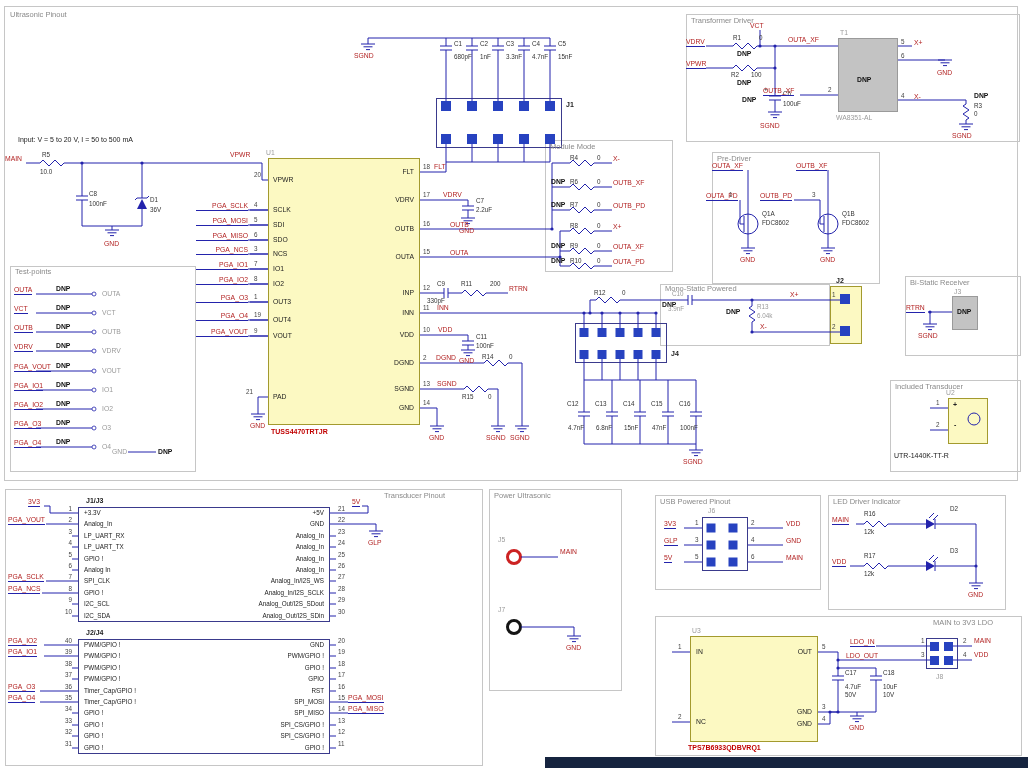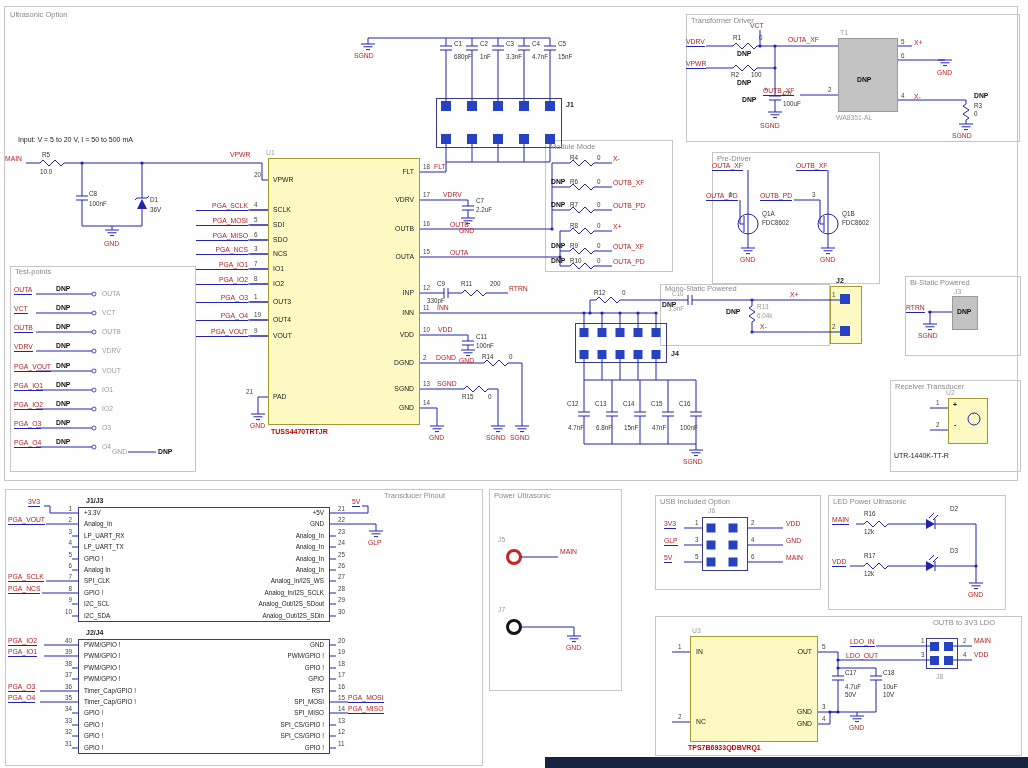--- a/index.html
+++ b/index.html
@@ -474,21 +474,21 @@
       <path d="M870,680L882,680" stroke="#2323AC" fill="none" stroke-width="1"></path>
       <path d="M876,680L876,712" stroke="#2323AC" fill="none" stroke-width="1"></path>
       <path d="M830,712L876,712" stroke="#2323AC" fill="none" stroke-width="1"></path>
       <circle cx="838" cy="712" r="1.6" fill="#2323AC"></circle>
       <circle cx="830" cy="712" r="1.6" fill="#2323AC"></circle>
       <path d="M857,712L857,716" stroke="#2323AC" fill="none" stroke-width="1"></path>
       <path d="M850,716L864,716" stroke="#2323AC" fill="none" stroke-width="1"></path>
       <path d="M852.5,718.8L861.5,718.8" stroke="#2323AC" fill="none" stroke-width="1"></path>
       <path d="M855,721.6L859,721.6" stroke="#2323AC" fill="none" stroke-width="1"></path>
     </svg>
-<span class="lb title" style="left: 10px; top: 11px;">Ultrasonic Option</span>
+<span class="lb title" style="left: 10px; top: 11px;">Ultrasonic Pinout</span>
     <span class="lb netf" style="left: 354px; top: 52px;">SGND</span>
     <span class="lb ref" style="left: 454px; top: 40px;">C1</span>
     <span class="lb ref" style="left: 454px; top: 53px;">680pF</span>
     <span class="lb ref" style="left: 480px; top: 40px;">C2</span>
     <span class="lb ref" style="left: 480px; top: 53px;">1nF</span>
     <span class="lb ref" style="left: 506px; top: 40px;">C3</span>
     <span class="lb ref" style="left: 506px; top: 53px;">3.3nF</span>
     <span class="lb ref" style="left: 532px; top: 40px;">C4</span>
     <span class="lb ref" style="left: 532px; top: 53px;">4.7nF</span>
     <span class="lb ref" style="left: 558px; top: 40px;">C5</span>
@@ -658,21 +658,21 @@
     <span class="lb grayref" style="left: 672px; top: 290px;">C10</span>
     <span class="lb grayref" style="left: 668px; top: 305px;">3.9nF</span>
     <span class="lb dnp" style="left: 726px; top: 308px;">DNP</span>
     <span class="lb grayref" style="left: 757px; top: 303px;">R13</span>
     <span class="lb grayref" style="left: 757px; top: 312px;">6.04k</span>
     <span class="lb netf" style="left: 790px; top: 291px;">X+</span>
     <span class="lb netf" style="left: 760px; top: 323px;">X-</span>
     <span class="lb refB" style="left: 836px; top: 277px;">J2</span>
     <span class="lb pin" style="left: 832px; top: 291px;">1</span>
     <span class="lb pin" style="left: 832px; top: 323px;">2</span>
-    <span class="lb title" style="left: 910px; top: 279px;">Bi-Static Powered</span>
+    <span class="lb title" style="left: 910px; top: 279px;">Bi-Static Receiver</span>
     <span class="lb net" style="left: 906px; top: 304px;">RTRN</span>
     <span class="lb netf" style="left: 918px; top: 332px;">SGND</span>
     <span class="lb gray" style="left: 954px; top: 288px;">J3</span>
     <span class="lb dnp" style="left: 957px; top: 308px;">DNP</span>
     <span class="lb title" style="left: 15px; top: 268px;">Test-points</span>
     <span class="lb net" style="left: 14px; top: 286px;">OUTA</span>
     <span class="lb dnp" style="left: 56px; top: 285px;">DNP</span>
     <span class="lb gray" style="left: 102px; top: 290px;">OUTA</span>
     <span class="lb net" style="left: 14px; top: 305px;">VCT</span>
     <span class="lb dnp" style="left: 56px; top: 304px;">DNP</span>
@@ -705,21 +705,21 @@
     <span class="lb ref" style="left: 595px; top: 400px;">C13</span>
     <span class="lb ref" style="left: 596px; top: 424px;">6.8nF</span>
     <span class="lb ref" style="left: 623px; top: 400px;">C14</span>
     <span class="lb ref" style="left: 624px; top: 424px;">15nF</span>
     <span class="lb ref" style="left: 651px; top: 400px;">C15</span>
     <span class="lb ref" style="left: 652px; top: 424px;">47nF</span>
     <span class="lb ref" style="left: 679px; top: 400px;">C16</span>
     <span class="lb ref" style="left: 680px; top: 424px;">100nF</span>
     <span class="lb netf" style="left: 683px; top: 458px;">SGND</span>
     <span class="lb refB" style="left: 671px; top: 350px;">J4</span>
-    <span class="lb title" style="left: 895px; top: 383px;">Receiver Transducer</span>
+    <span class="lb title" style="left: 895px; top: 383px;">Included Transducer</span>
     <span class="lb gray" style="left: 946px; top: 389px;">U2</span>
     <span class="lb pin" style="left: 936px; top: 399px;">1</span>
     <span class="lb pin" style="left: 936px; top: 421px;">2</span>
     <span class="lb refB" style="left: 953px; top: 401px;">+</span>
     <span class="lb refB" style="left: 954px; top: 421px;">-</span>
     <span class="lb note" style="left: 894px; top: 452px;">UTR-1440K-TT-R</span>
     <span class="lb title" style="left: 384px; top: 492px;">Transducer Pinout</span>
     <span class="lb refB" style="left: 86px; top: 497px;">J1/J3</span>
     <span class="lb refB" style="left: 86px; top: 629px;">J2/J4</span>
     <span class="lb pin r" style="left: 56px; top: 505px; width: 16px;">1</span>
@@ -812,45 +812,45 @@
     <span class="lb net" style="left: 8px; top: 648px;">PGA_IO1</span>
     <span class="lb net" style="left: 8px; top: 683px;">PGA_O3</span>
     <span class="lb net" style="left: 8px; top: 694px;">PGA_O4</span>
     <span class="lb net" style="left: 348px; top: 694px;">PGA_MOSI</span>
     <span class="lb net" style="left: 348px; top: 705px;">PGA_MISO</span>
     <span class="lb title" style="left: 494px; top: 492px;">Power Ultrasonic</span>
     <span class="lb gray" style="left: 498px; top: 536px;">J5</span>
     <span class="lb netf" style="left: 560px; top: 548px;">MAIN</span>
     <span class="lb gray" style="left: 498px; top: 606px;">J7</span>
     <span class="lb netf" style="left: 566px; top: 644px;">GND</span>
-    <span class="lb title" style="left: 660px; top: 498px;">USB Included Option</span>
+    <span class="lb title" style="left: 660px; top: 498px;">USB Powered Pinout</span>
     <span class="lb gray" style="left: 708px; top: 507px;">J6</span>
     <span class="lb net" style="left: 664px; top: 520px;">3V3</span>
     <span class="lb pin" style="left: 695px; top: 519px;">1</span>
     <span class="lb pin" style="left: 751px; top: 519px;">2</span>
     <span class="lb netf" style="left: 786px; top: 520px;">VDD</span>
     <span class="lb net" style="left: 664px; top: 537px;">GLP</span>
     <span class="lb pin" style="left: 695px; top: 536px;">3</span>
     <span class="lb pin" style="left: 751px; top: 536px;">4</span>
     <span class="lb netf" style="left: 786px; top: 537px;">GND</span>
     <span class="lb net" style="left: 664px; top: 554px;">5V</span>
     <span class="lb pin" style="left: 695px; top: 553px;">5</span>
     <span class="lb pin" style="left: 751px; top: 553px;">6</span>
     <span class="lb netf" style="left: 786px; top: 554px;">MAIN</span>
-    <span class="lb title" style="left: 833px; top: 498px;">LED Power Ultrasonic</span>
+    <span class="lb title" style="left: 833px; top: 498px;">LED Driver Indicator</span>
     <span class="lb net" style="left: 832px; top: 516px;">MAIN</span>
     <span class="lb ref" style="left: 864px; top: 510px;">R16</span>
     <span class="lb ref" style="left: 864px; top: 528px;">12k</span>
     <span class="lb ref" style="left: 950px; top: 505px;">D2</span>
     <span class="lb net" style="left: 832px; top: 558px;">VDD</span>
     <span class="lb ref" style="left: 864px; top: 552px;">R17</span>
     <span class="lb ref" style="left: 864px; top: 570px;">12k</span>
     <span class="lb ref" style="left: 950px; top: 547px;">D3</span>
     <span class="lb netf" style="left: 968px; top: 591px;">GND</span>
-    <span class="lb title" style="left: 933px; top: 619px;">OUTB to 3V3 LDO</span>
+    <span class="lb title" style="left: 933px; top: 619px;">MAIN to 3V3 LDO</span>
     <span class="lb gray" style="left: 692px; top: 627px;">U3</span>
     <span class="lb part" style="left: 688px; top: 744px;">TPS7B6933QDBVRQ1</span>
     <span class="lb pin" style="left: 678px; top: 643px;">1</span>
     <span class="lb inpin" style="left: 696px; top: 648px;">IN</span>
     <span class="lb pin" style="left: 678px; top: 713px;">2</span>
     <span class="lb inpin" style="left: 696px; top: 718px;">NC</span>
     <span class="lb pin" style="left: 822px; top: 643px;">5</span>
     <span class="lb inpin r" style="left: 772px; top: 648px; width: 40px;">OUT</span>
     <span class="lb pin" style="left: 822px; top: 703px;">3</span>
     <span class="lb inpin r" style="left: 772px; top: 708px; width: 40px;">GND</span>

